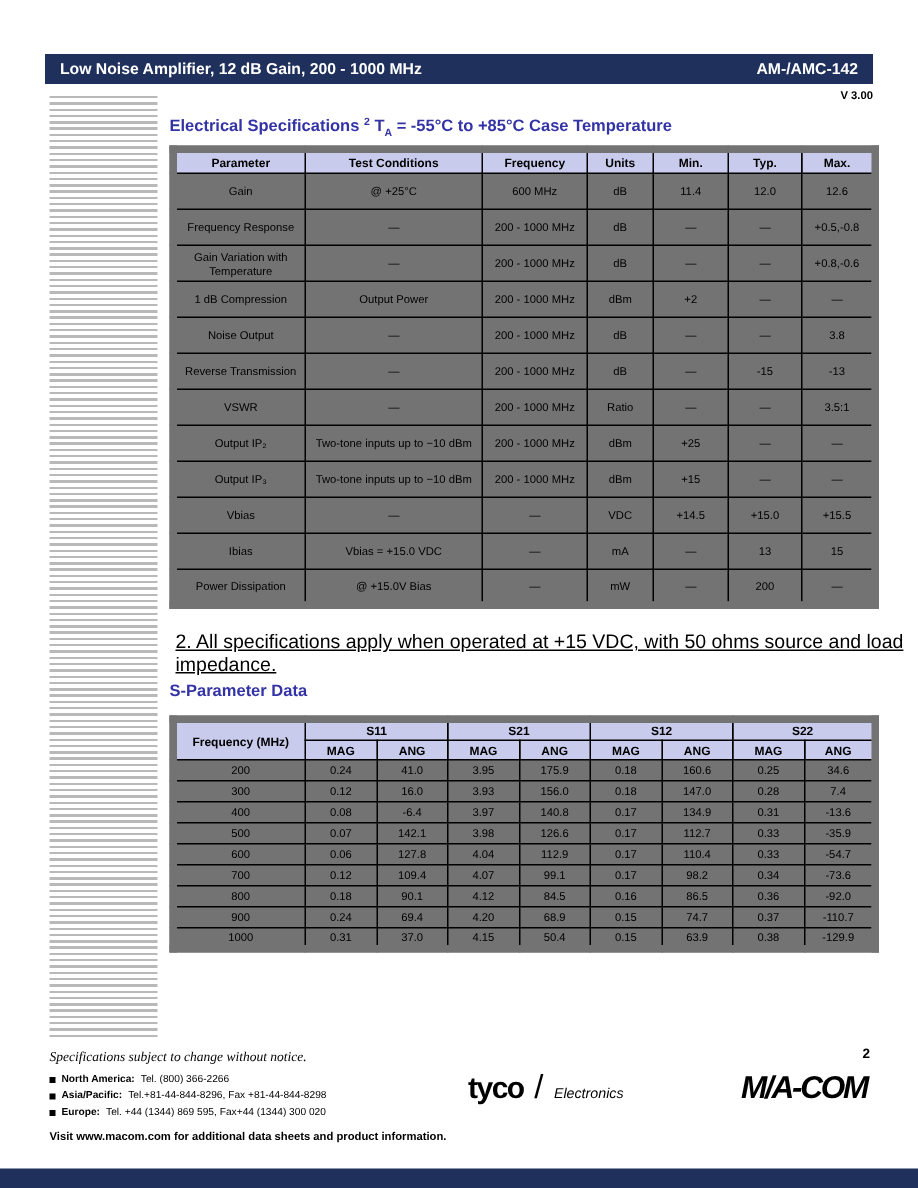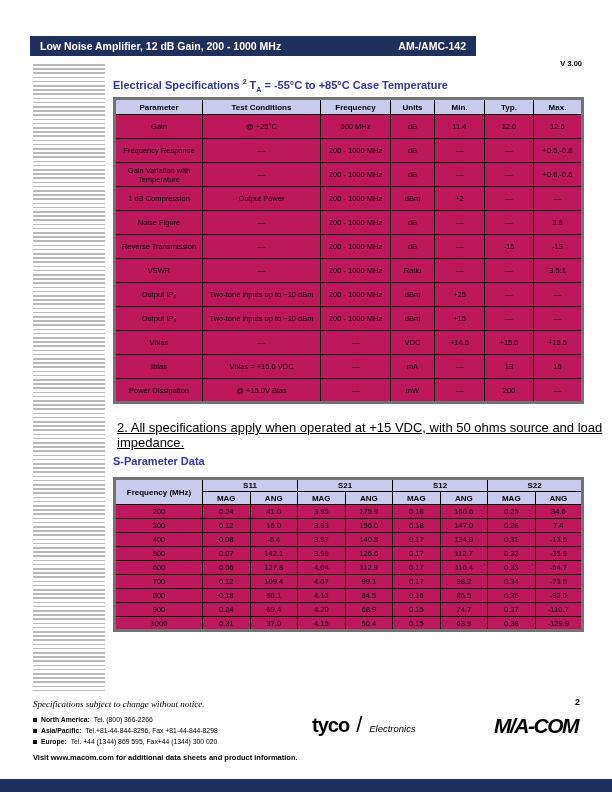--- a/index.html
+++ b/index.html
@@ -7,21 +7,21 @@
   body {
     background:#ffffff;
     font-family:"Liberation Sans", sans-serif;
     position:relative;
     overflow:hidden;
   }
   .page { position:absolute; inset:0; }
 
   
   .topbar {
-    position:absolute; left:30px; top:36px; width:446px; height:20px;
+    position:absolute; left:30px; top:36px; width:552px; height:20px;
     background:#20305c; color:#ffffff;
     display:flex; justify-content:space-between; align-items:center;
     padding:0 10px;
   }
   .topbar span { font-size:10.5px; font-weight:bold; white-space:nowrap; }
   .version {
     position:absolute; top:59px; right:30px;
     font-size:7.5px; font-weight:bold; color:#000;
   }
 
@@ -34,21 +34,21 @@
   
   .sec-title {
     position:absolute; color:#3333a6; font-weight:bold; font-size:11px; white-space:nowrap;
   }
   #title-electrical { left:113px; top:78px; }
   #title-sparam    { left:113px; top:455px; }
   .sec-title sup { font-size:7px; vertical-align:super; }
   .sec-title sub { font-size:7px; vertical-align:sub; }
 
   
-  table { border-collapse:collapse; position:absolute; table-layout:fixed; background:#be185d; border:3px solid #737373; }
+  table { border-collapse:collapse; position:absolute; table-layout:fixed; background:#737373; border:5px solid #737373; }
   th, td {
     border:1px solid #000;
     font-size:7.5px; text-align:center; vertical-align:middle;
     padding:1px 2px; overflow:hidden;
   }
   th { background:#c9cbec; font-weight:bold; font-size:8px; }
 
   #spec-table { left:113px; top:97px; width:468px; }
   #spec-table td { height:24px; }
   #spec-table th { height:16px; }
@@ -172,21 +172,21 @@
         <tr>
           <td>1 dB Compression</td>
           <td>Output Power</td>
           <td>200 - 1000 MHz</td>
           <td>dBm</td>
           <td>+2</td>
           <td>—</td>
           <td>—</td>
         </tr>
         <tr>
-          <td>Noise Figure</td>
+          <td>Noise Output</td>
           <td>—</td>
           <td>200 - 1000 MHz</td>
           <td>dB</td>
           <td>—</td>
           <td>—</td>
           <td>3.8</td>
         </tr>
         <tr>
           <td>Reverse Transmission</td>
           <td>—</td>

